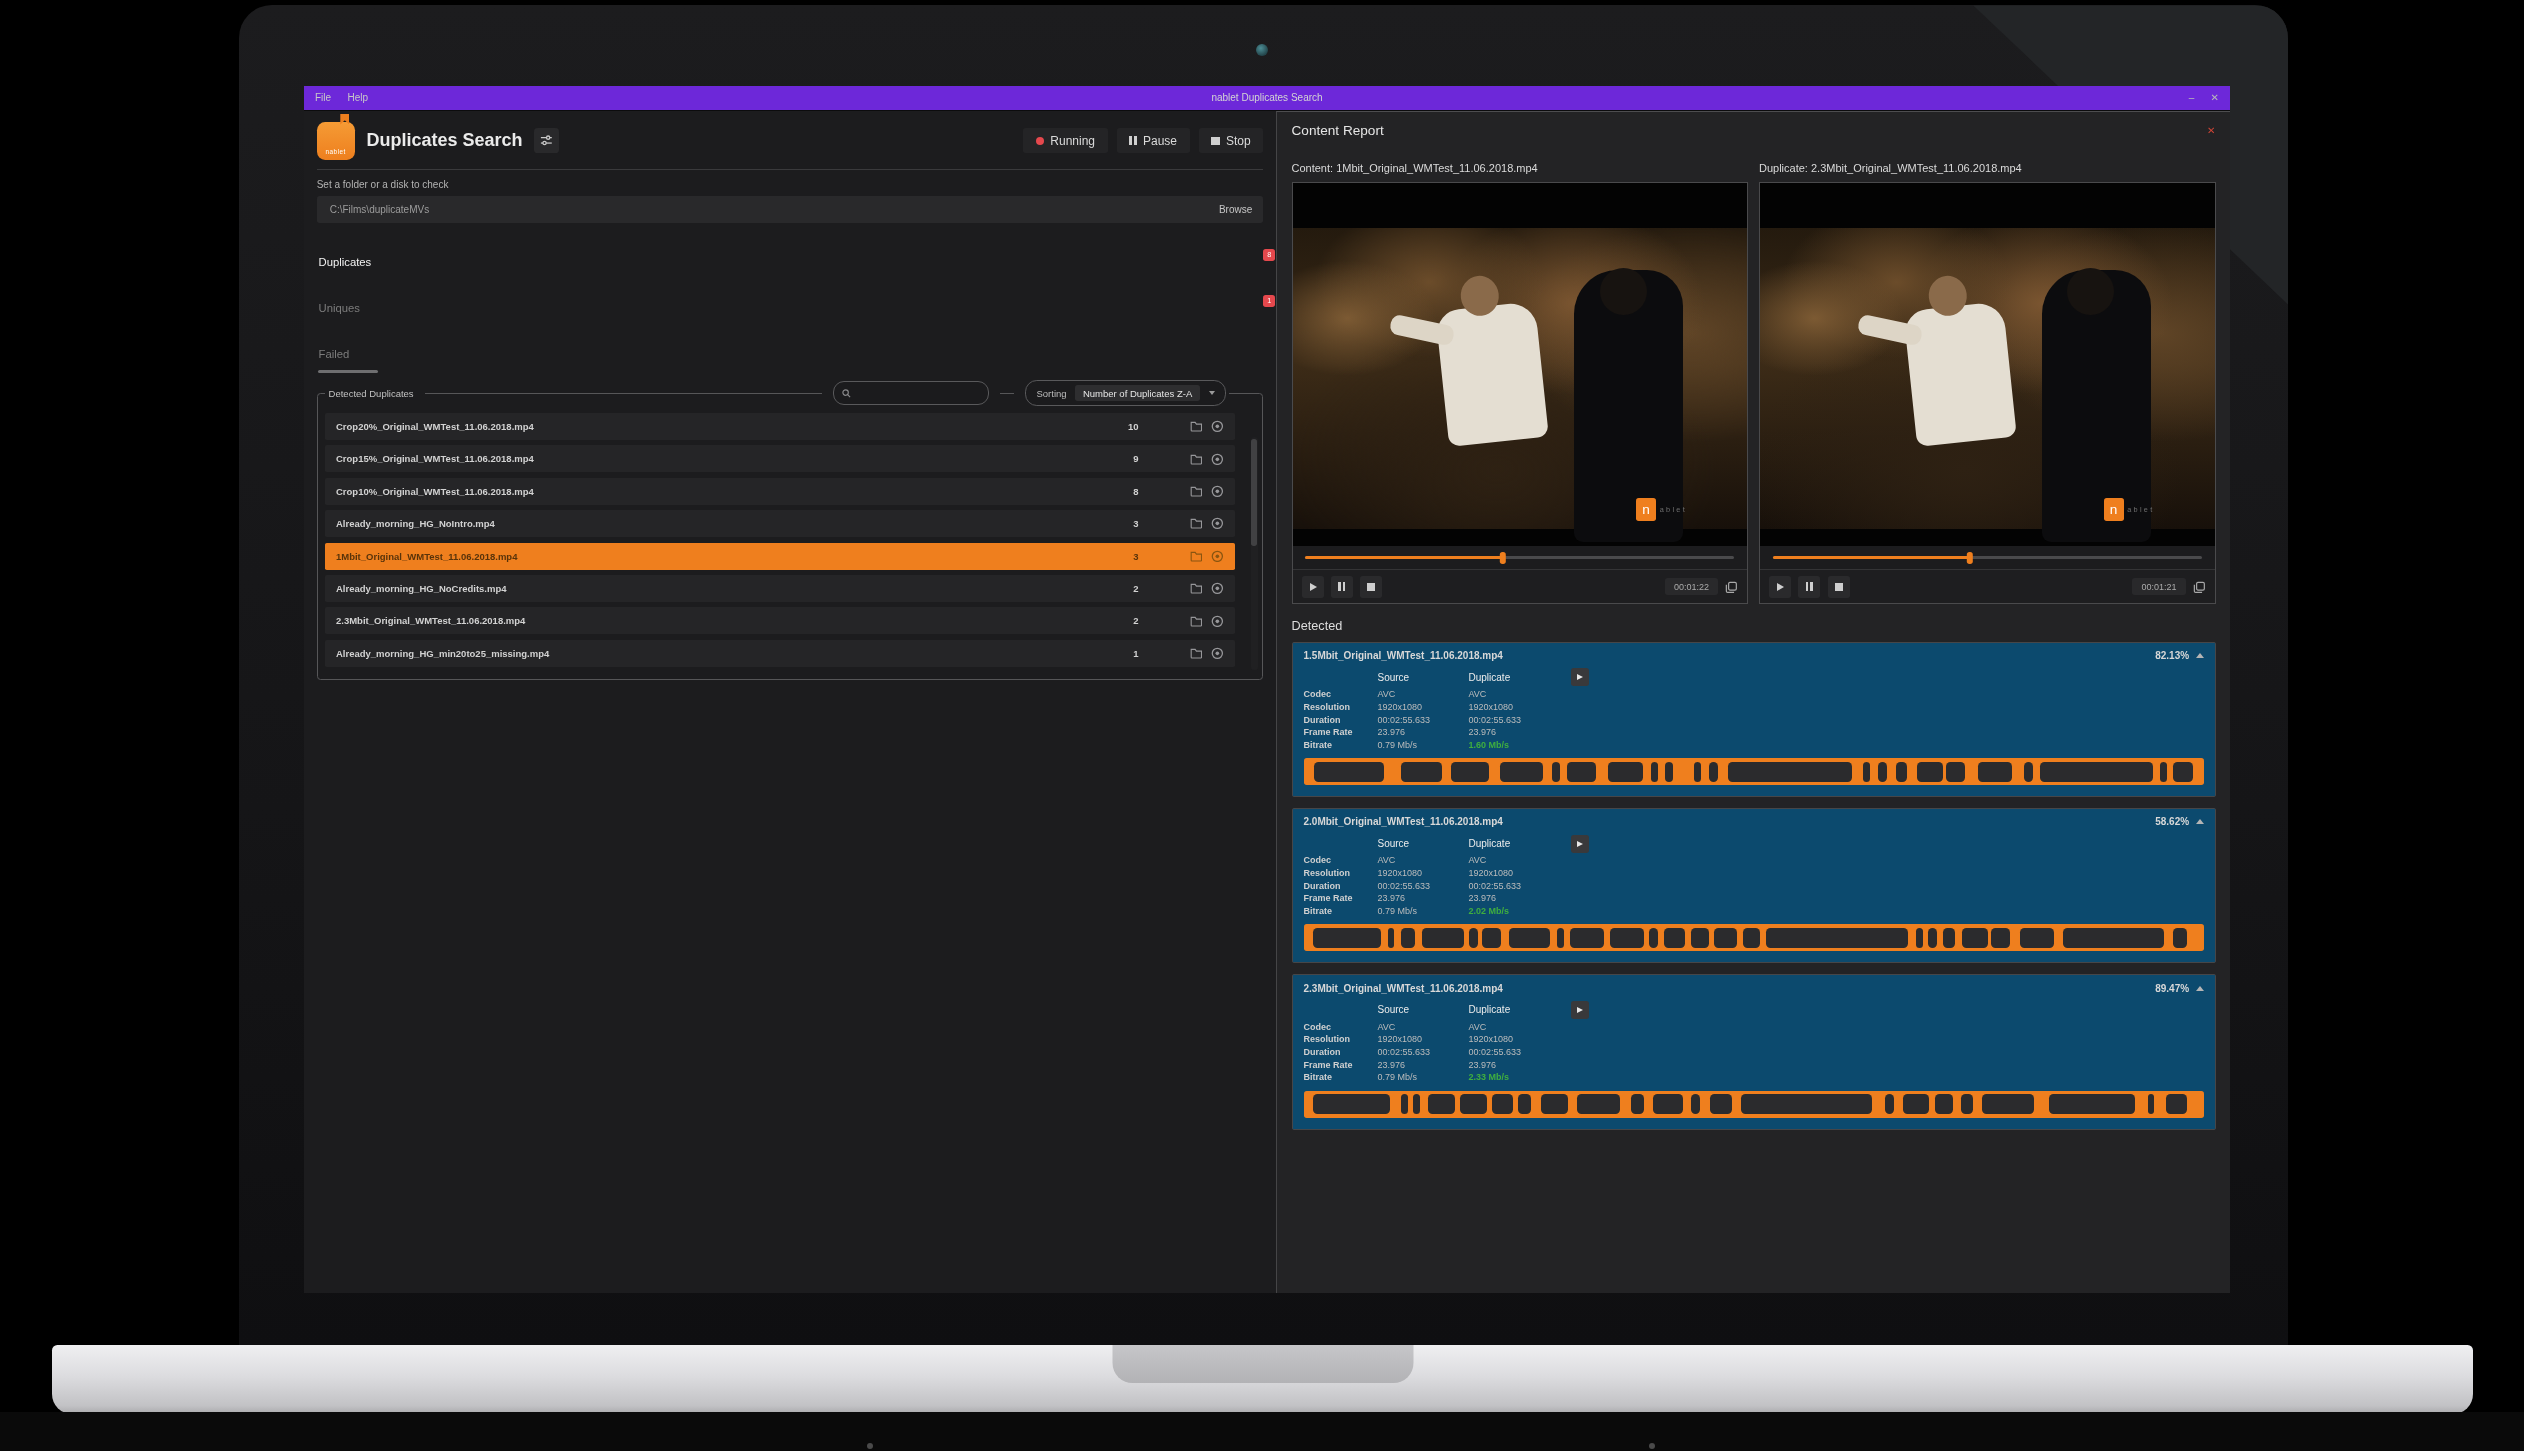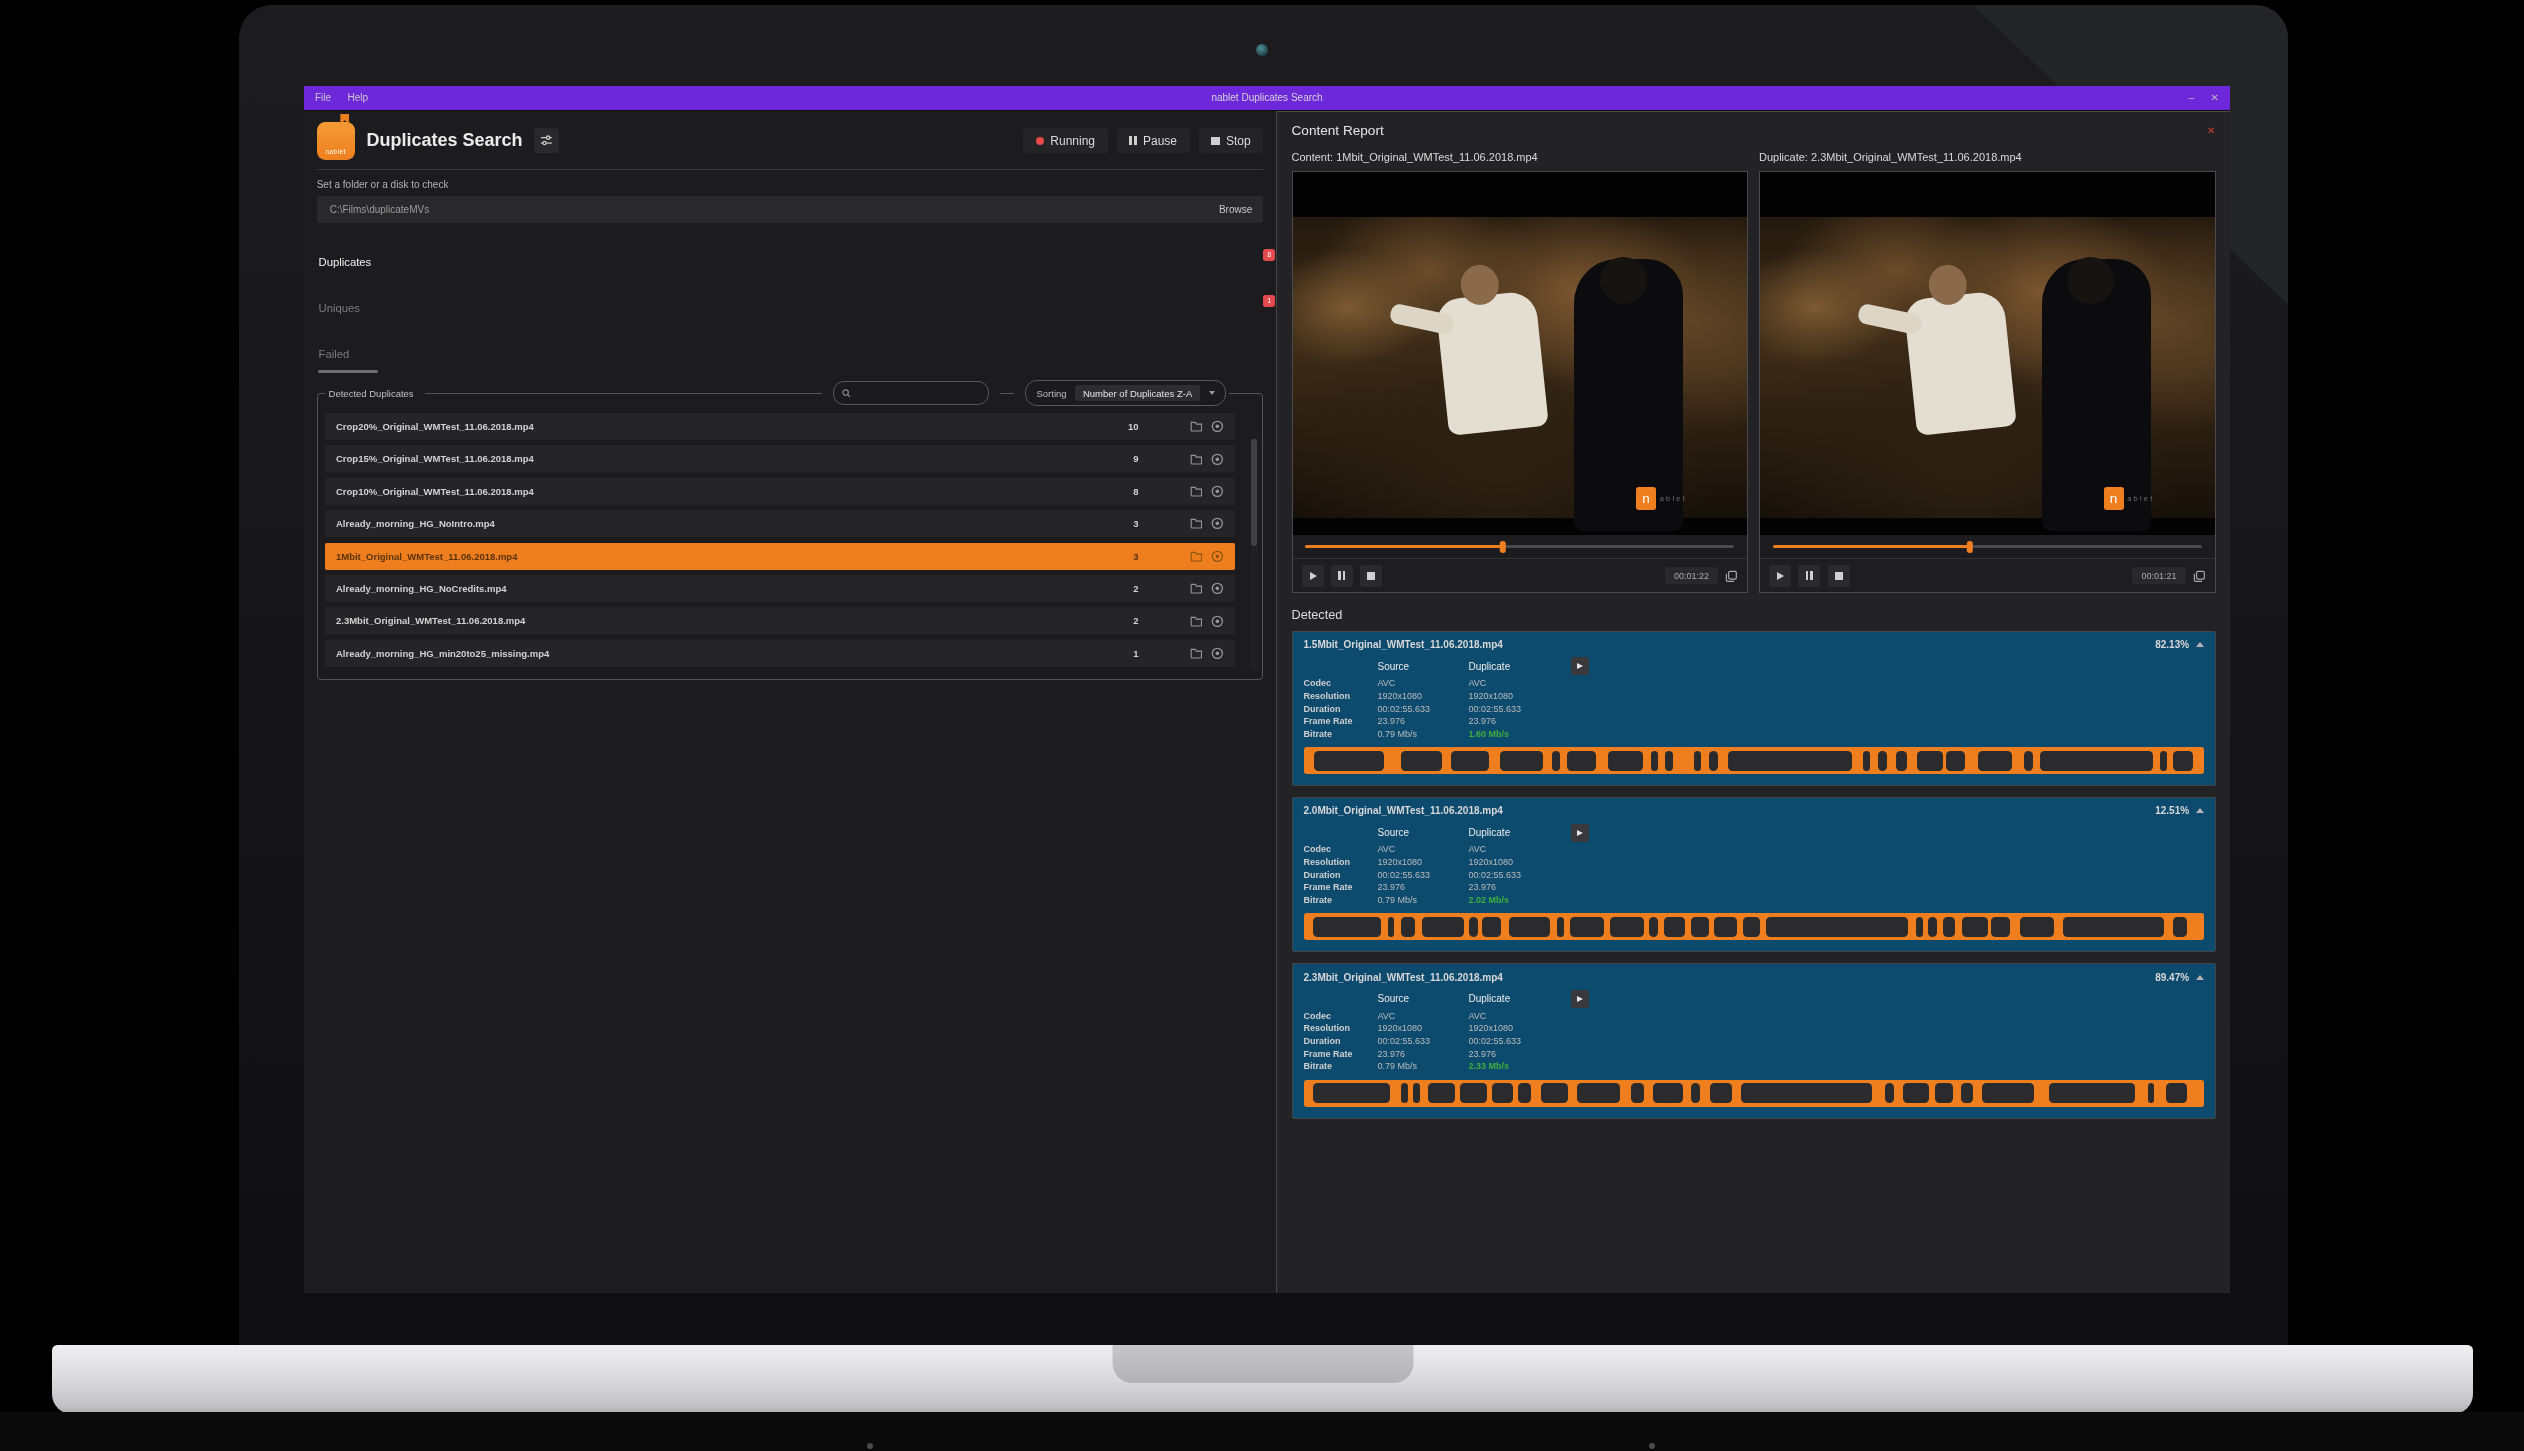--- a/index.html
+++ b/index.html
@@ -81,21 +81,21 @@
   .row.selected{background:var(--accent,#ef7f1e);color:#58330a;}
   .row.selected .icn{color:#8a5510;}
   .vscroll{position:absolute;right:4.5px;top:31px;bottom:9px;width:7.3px;background:#202022;border-radius:3.6px;}
   .vthumb{position:absolute;top:1.8px;left:0.9px;width:5.4px;height:107px;background:#414143;border-radius:2.7px;}
   
   .right-panel{flex:1;background:#232325;border-left:0.9px solid #454547;border-top:0.9px solid #4d4d4f;
         padding:11px 14.5px;box-sizing:border-box;overflow:hidden;}
   .report-head{display:flex;align-items:center;}
   .report-title{font-size:13.6px;color:#e5e5e5;}
   .close-report{margin-left:auto;font-size:10px;color:#cf4436;}
-  .players{display:grid;grid-template-columns:1fr 1fr;gap:11px;margin-top:13px;}
+  .players{display:grid;grid-template-columns:1fr 1fr;gap:11px;margin-top:24px;}
   .player-label{font-size:11px;color:#dadada;margin-bottom:8.2px;}
   .player{border:0.9px solid #4a4a4c;background:#121214;display:flex;flex-direction:column;}
   .video{height:363px;background:#030303;position:relative;overflow:hidden;}
   .scene{position:absolute;left:0;right:0;top:45px;height:301px;
      background:
        radial-gradient(127px 82px at 12% 30%,#7c5a33 0%,rgba(0,0,0,0) 70%),
        radial-gradient(163px 109px at 30% 18%,#6b4c2a 0%,rgba(0,0,0,0) 70%),
        radial-gradient(181px 127px at 62% 25%,#7a5530 0%,rgba(0,0,0,0) 72%),
        radial-gradient(236px 145px at 88% 35%,#5f4426 0%,rgba(0,0,0,0) 75%),
        radial-gradient(272px 181px at 45% 80%,#2e2113 0%,rgba(0,0,0,0) 80%),
@@ -518,21 +518,21 @@
                 <i class="seg" style="left:80%;width:1%"></i>
                 <i class="seg" style="left:81.8%;width:12.6%"></i>
                 <i class="seg" style="left:95.2%;width:0.7%"></i>
                 <i class="seg" style="left:96.6%;width:2.2%"></i>
               </div>
             </div>
             <div class="card">
               <div class="card-head">
                 <span>2.0Mbit_Original_WMTest_11.06.2018.mp4</span>
                 <span class="card-match">
-                  <span>12.51%</span>
+                  <span>58.62%</span>
                   <span class="collapse"></span>
                 </span>
               </div>
               <div class="ctable">
                 <span></span>
                 <span class="th">Source</span>
                 <span class="th">Duplicate</span>
                 <span class="playdup">
                   <span class="tri"></span>
                 </span>

